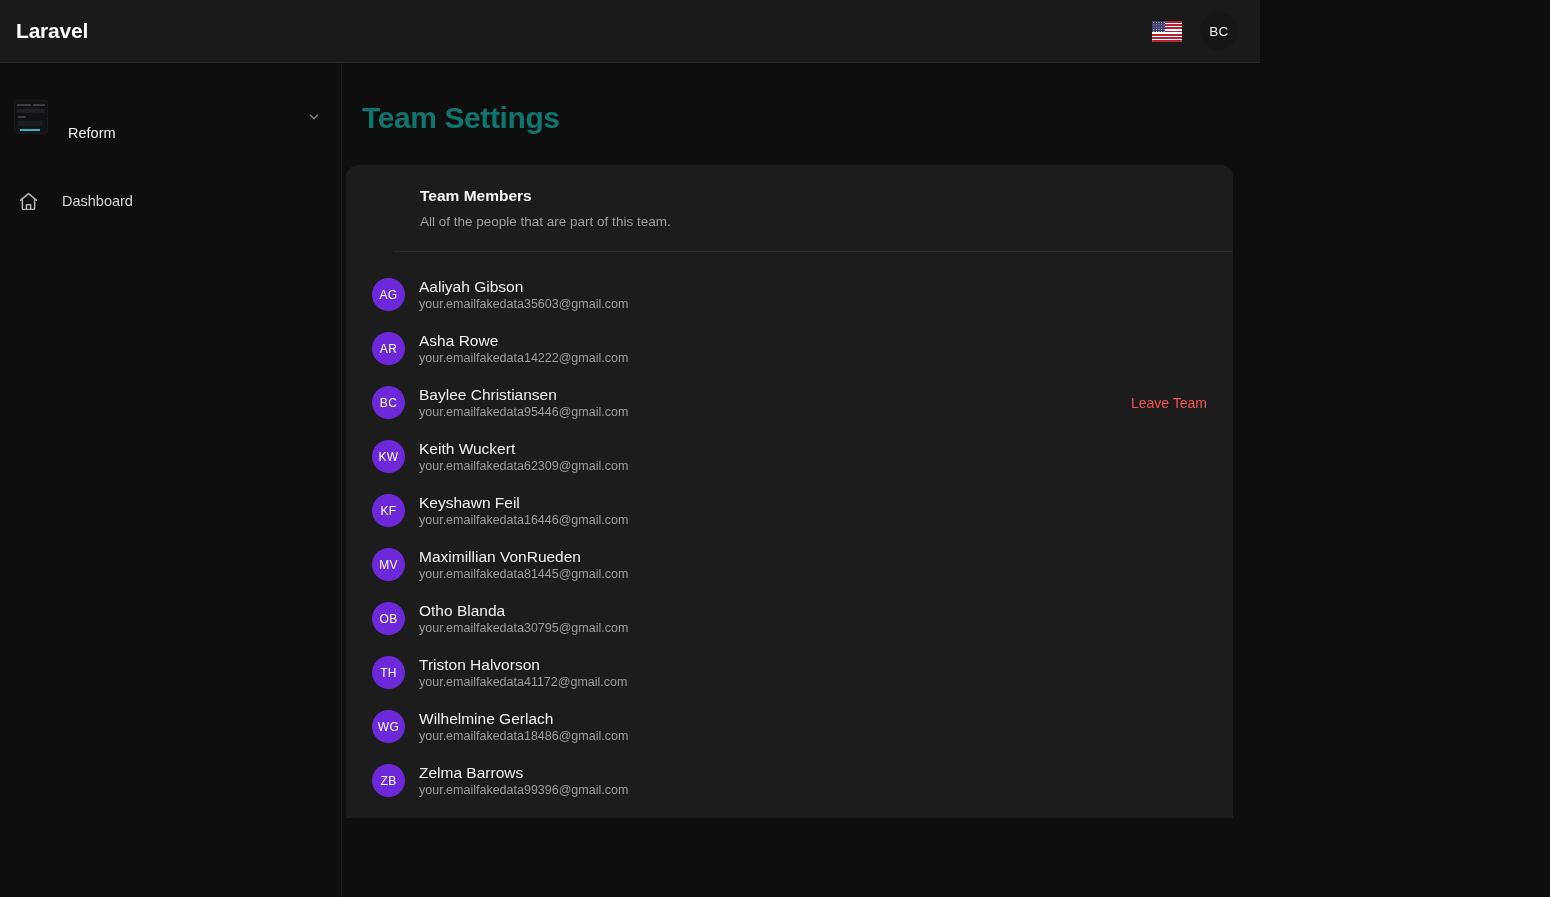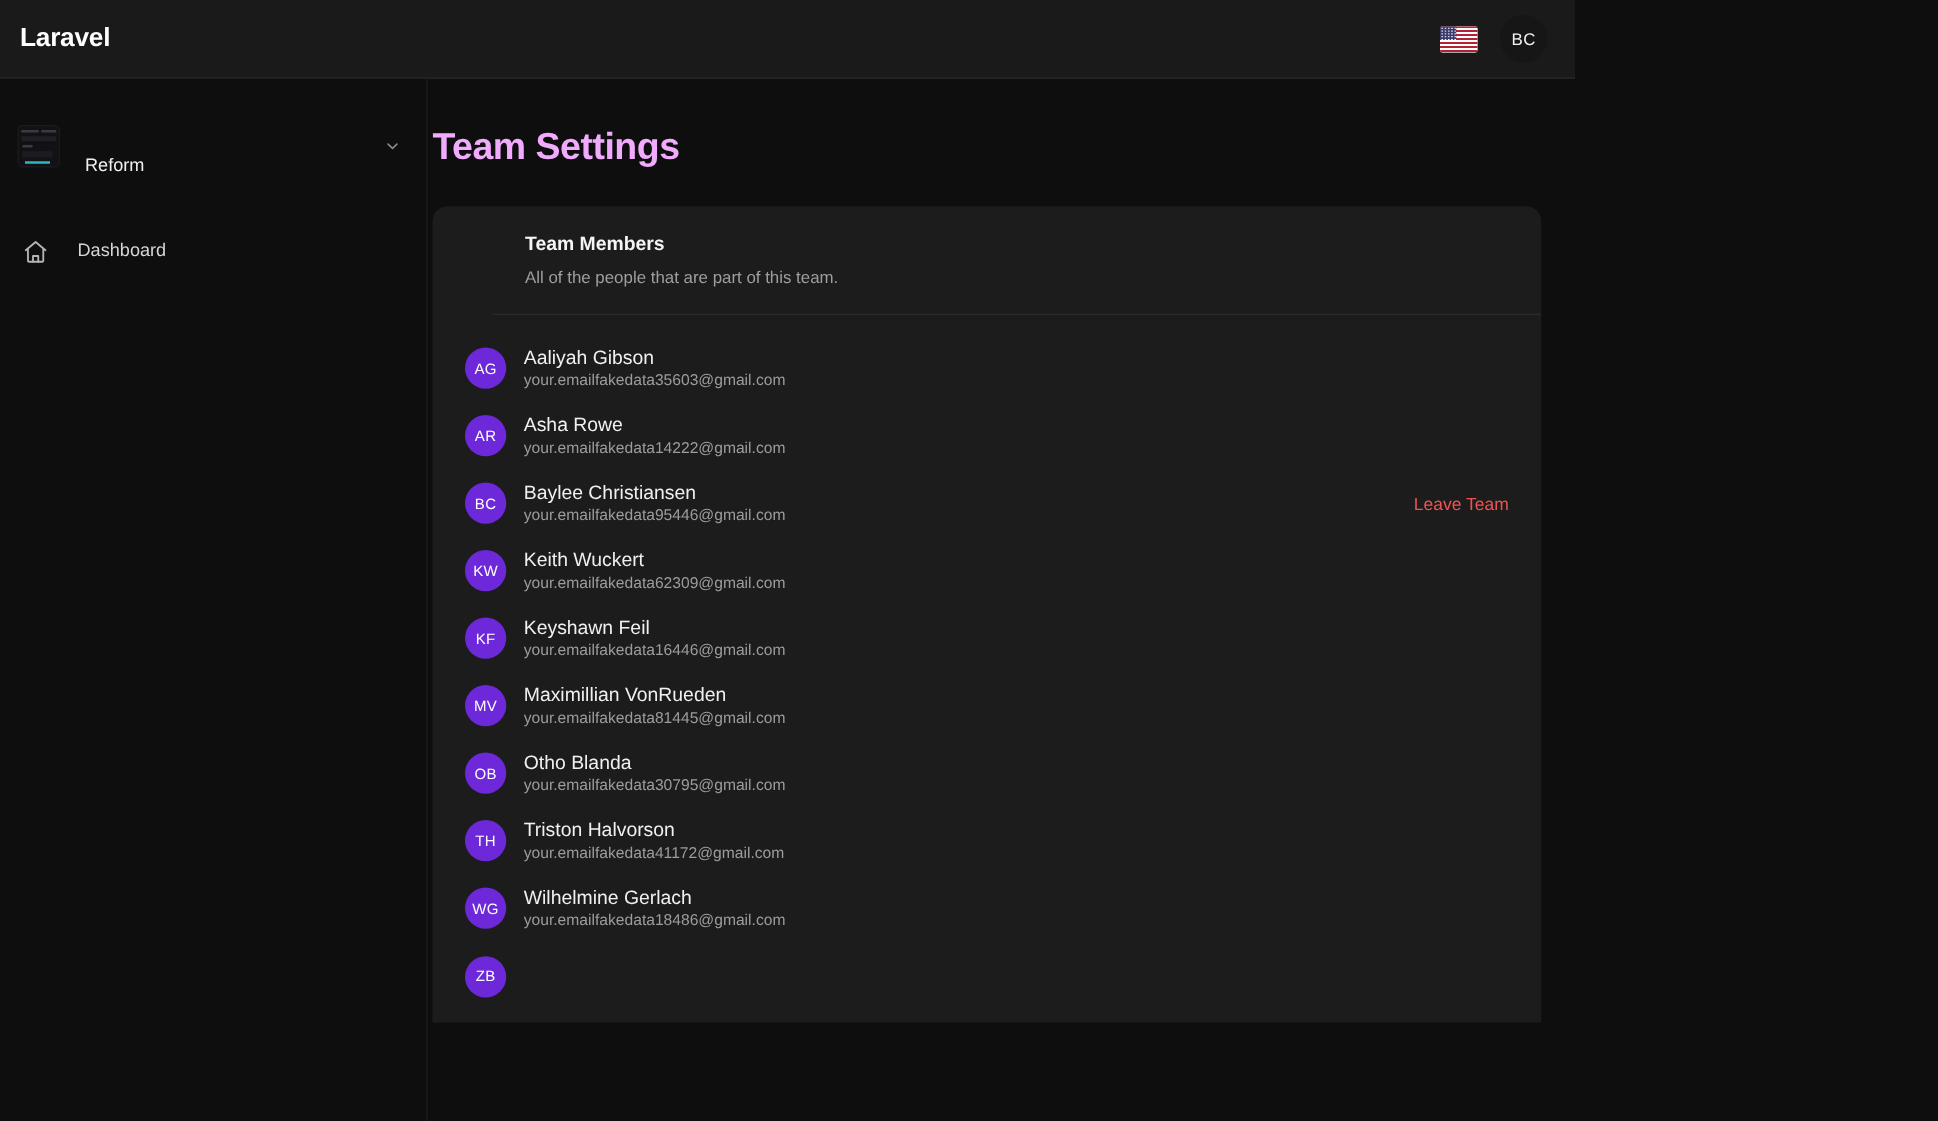--- a/index.html
+++ b/index.html
@@ -184,23 +184,23 @@
   .main {
     flex: 1;
     min-width: 0;
     padding: 38px 27px 0 4px;
     overflow: hidden;
   }
 
   .page-title {
     font-size: 30px;
     font-weight: bold;
-    color: #f0abfc;
+    color: #0f766e;
     letter-spacing: -0.4px;
-    margin: 0 0 30px 0;
+    margin: 0 0 30px 16px;
   }
 
   .card {
     background: #1c1c1c;
     border-radius: 12px 12px 0 0;
     overflow: hidden;
   }
 
   .card-header {
     padding: 22px 26px 22px 26px;
@@ -417,20 +417,24 @@
                 <div class="avatar">WG</div>
                 <div class="member-info">
                   <div class="member-name">Wilhelmine Gerlach</div>
                   <div class="member-email">your.emailfakedata18486@gmail.com</div>
                 </div>
               </div>
             </div>
             <div class="member-row">
               <div class="member-left">
                 <div class="avatar">ZB</div>
+                <div class="member-info">
+                  <div class="member-name">Zelma Barrows</div>
+                  <div class="member-email">your.emailfakedata99396@gmail.com</div>
+                </div>
               </div>
             </div>
           </div>
       </div>
 
     </div>
 
   </div>
 </div>
 

